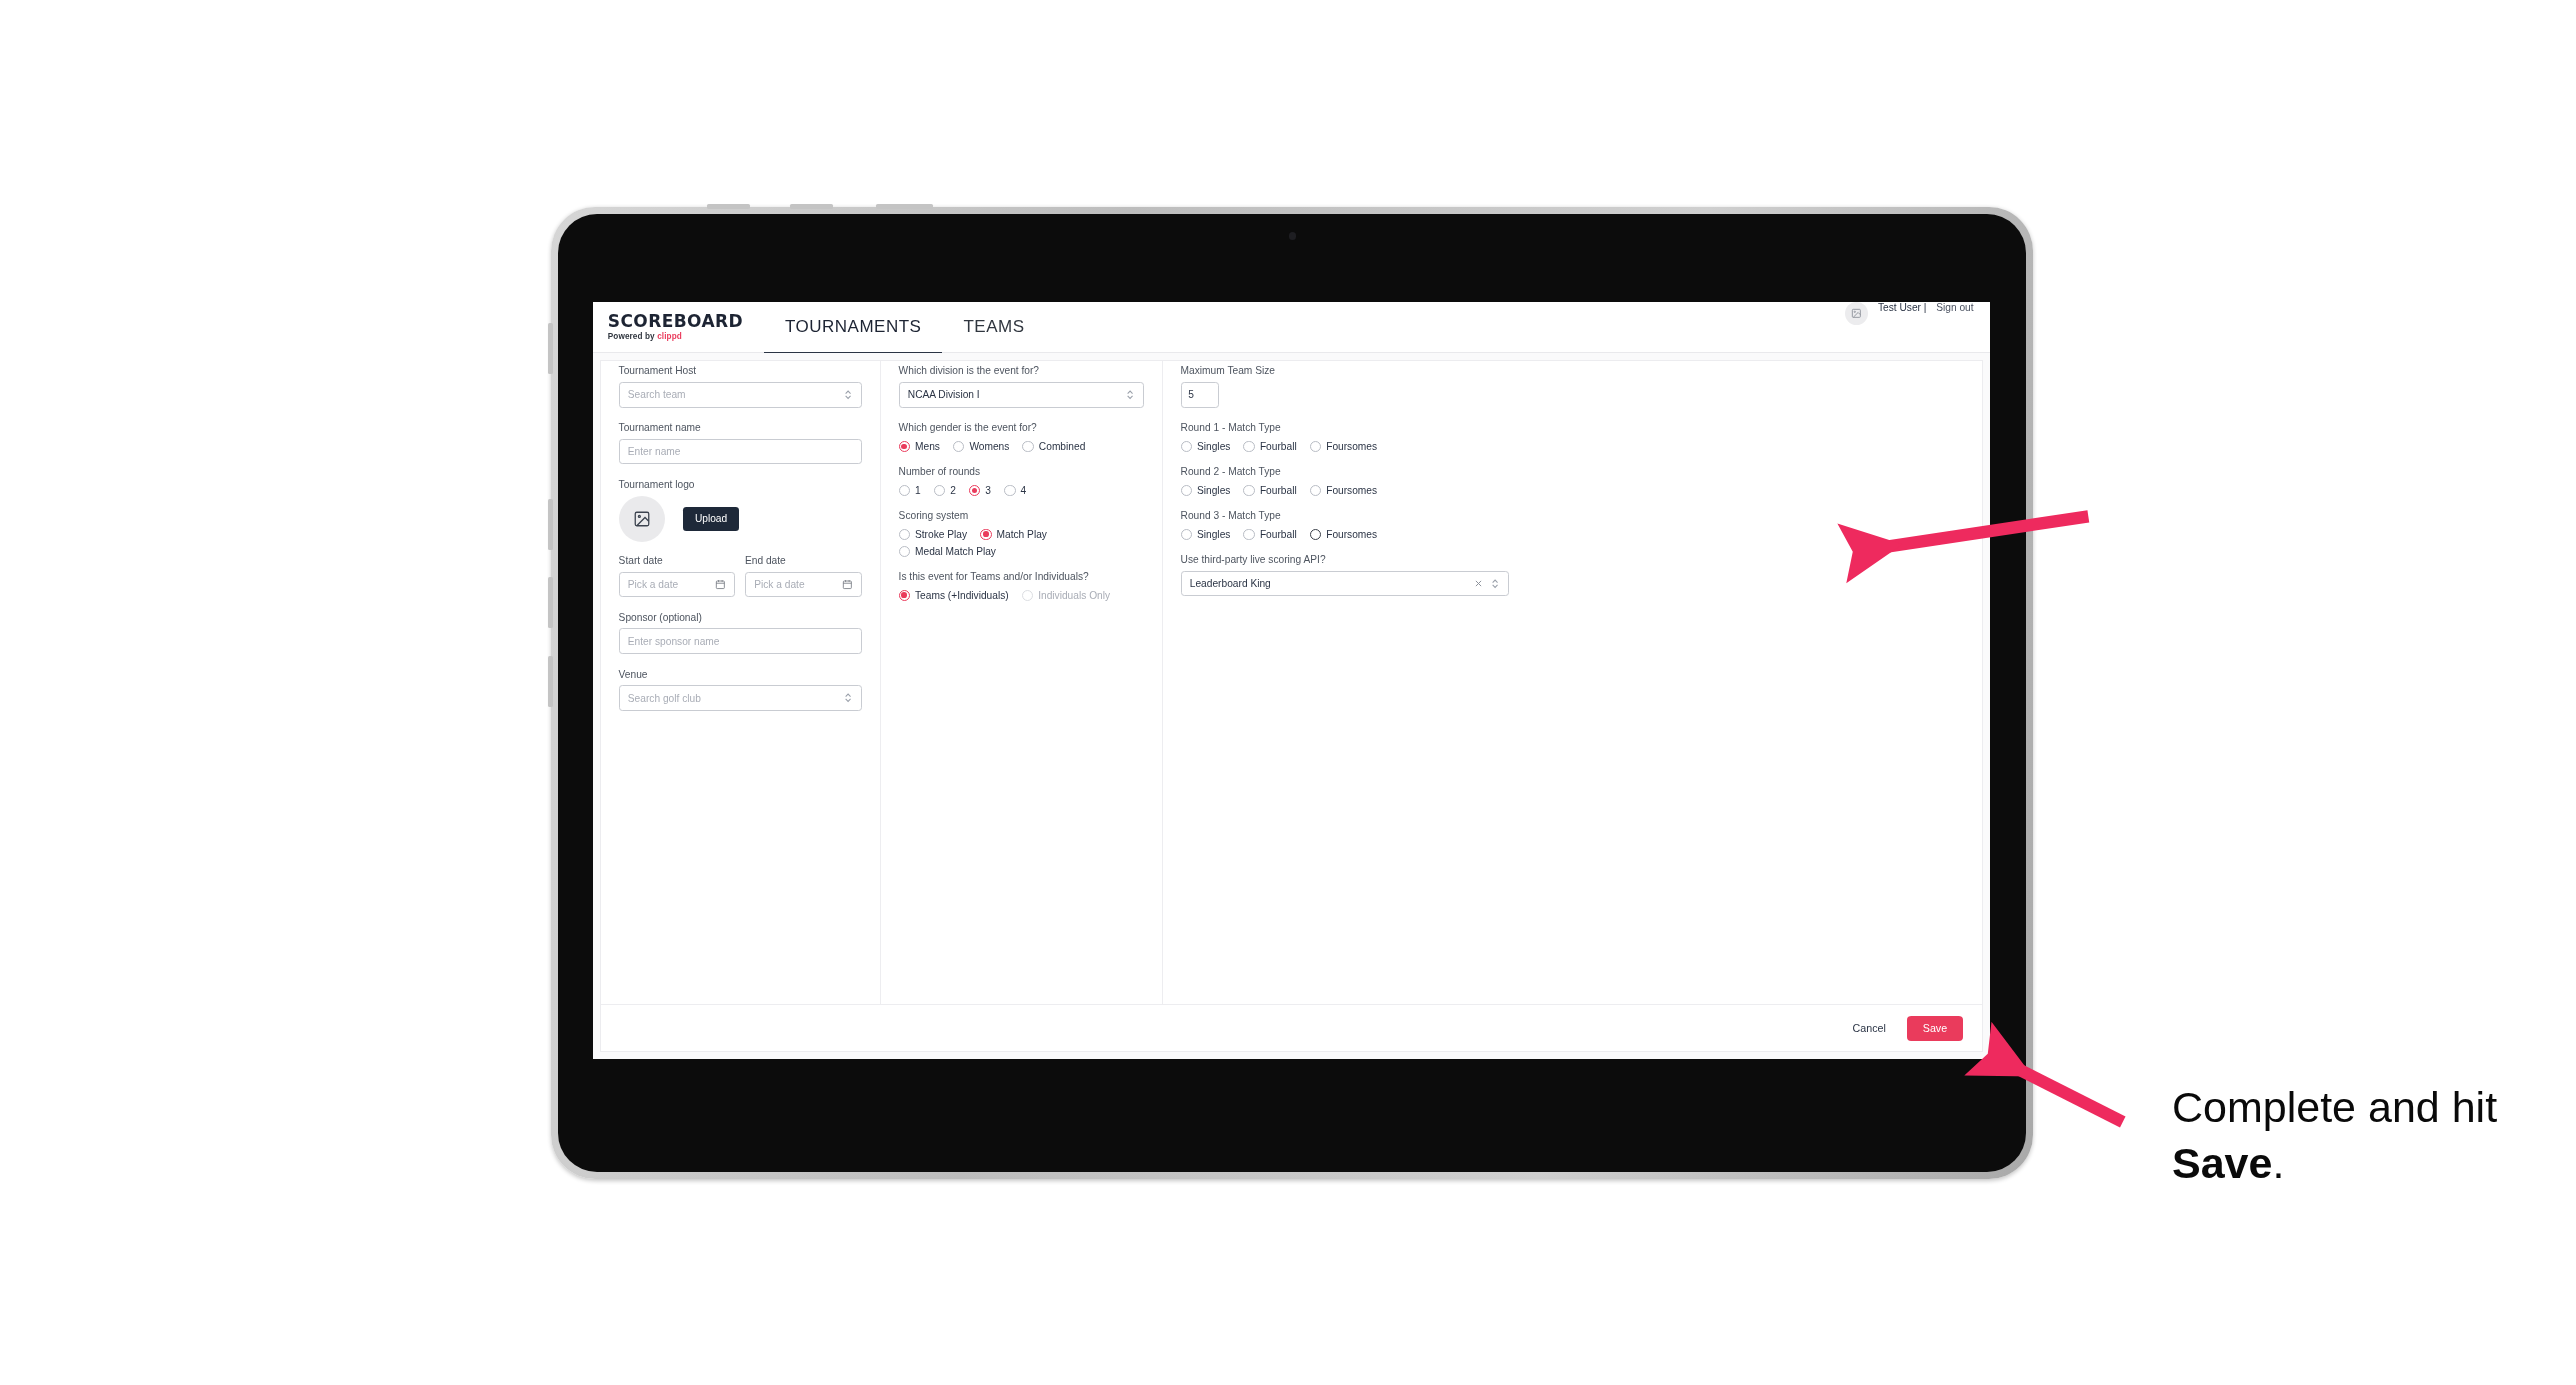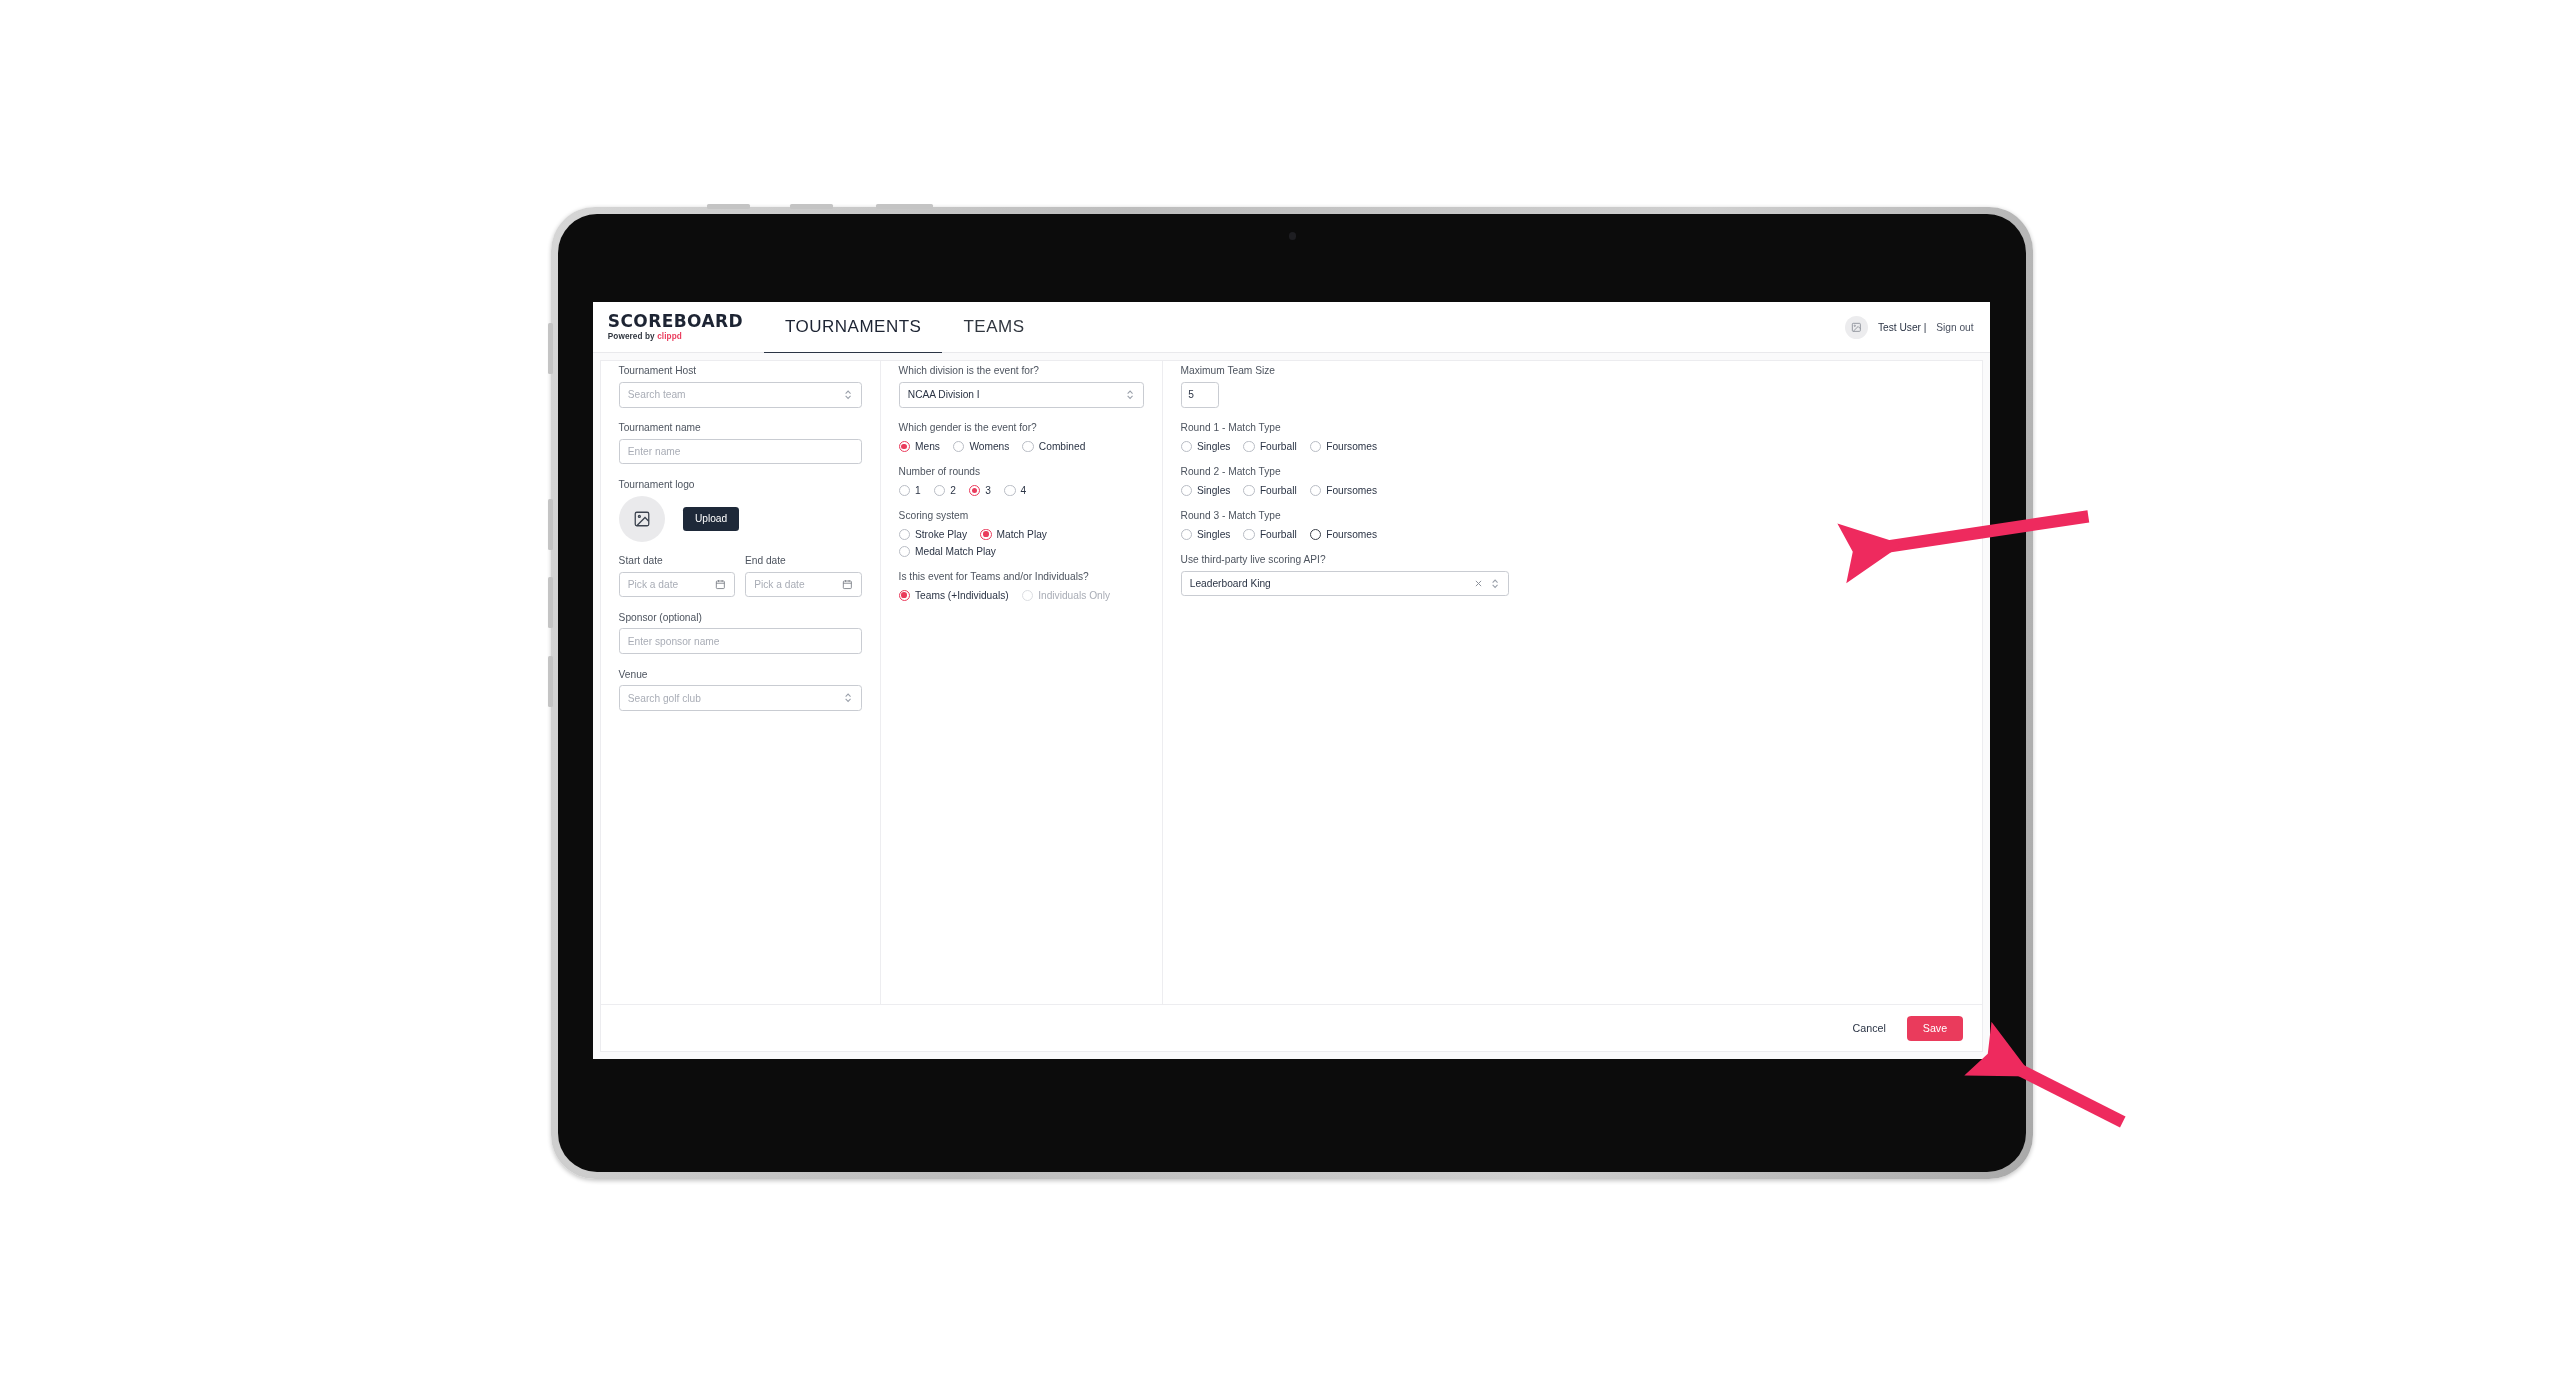--- a/index.html
+++ b/index.html
@@ -99,21 +99,20 @@
     cursor: pointer;
   }
   .nav-tab.active {
     color: #1d2433;
     border-bottom-color: #2b3445;
   }
 
   .nav-right {
     margin-left: auto;
     display: flex;
-    align-items: center;
     padding-right: 16.4px;
     gap: 9.8px;
   }
   .avatar {
     width: 23px; height: 23px;
     border-radius: 50%;
     background: #ececee;
     display: flex; align-items: center; justify-content: center;
   }
   .avatar svg { width: 10.7px; height: 10.7px; }
@@ -601,15 +600,16 @@
         <path d="M0,2.5 L5,0.05 L4.1,2.5 L5,4.95 Z" fill="#ee2a5e"></path>
       </marker>
     </defs>
 
     <line x1="2548" y1="630" x2="2268" y2="672" stroke="#ee2a5e" stroke-width="15" marker-end="url(#ah)"></line>
 
     <line x1="2590" y1="1369" x2="2432" y2="1289" stroke="#ee2a5e" stroke-width="15" marker-end="url(#ah)"></line>
   </svg>
 
 
+  <div class="anno anno-bottom"><span>Complete and hit </span><b>Save</b><span>.</span></div>
 
 </div>
 
 
 </body></html>

